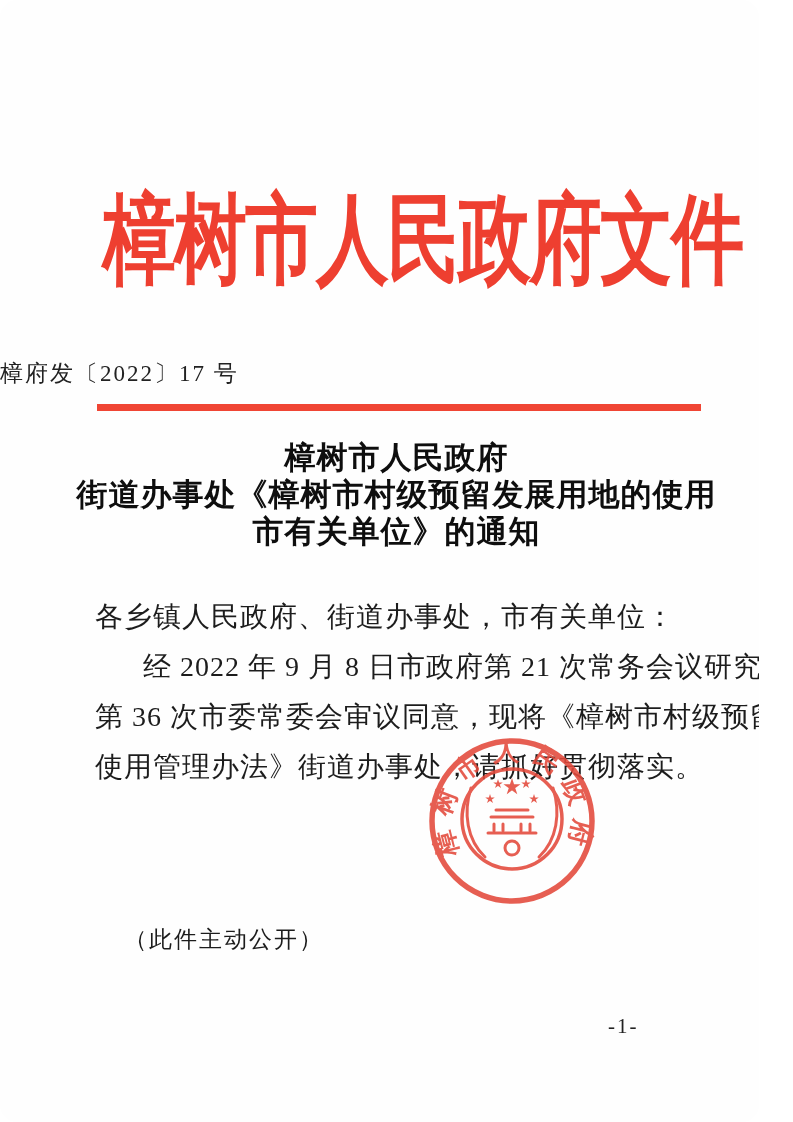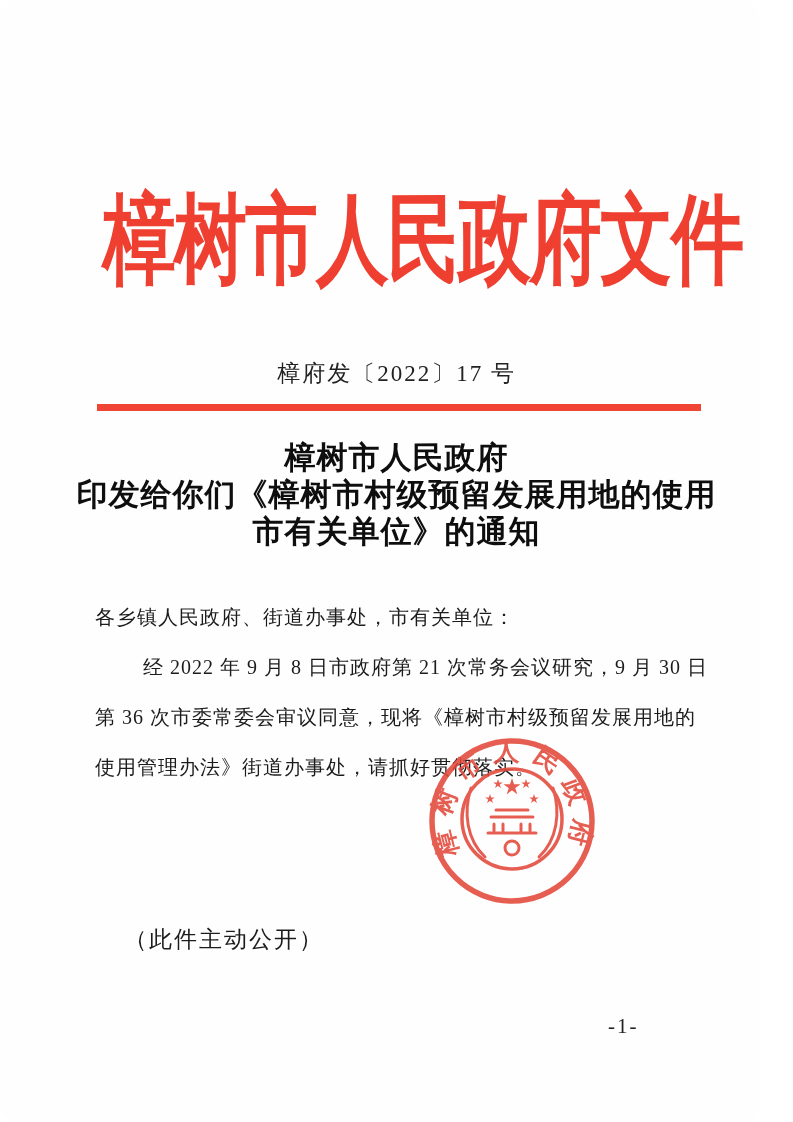--- a/index.html
+++ b/index.html
@@ -29,21 +29,20 @@
     white-space: nowrap;
     transform: scaleX(0.74);
     transform-origin: 50% 50%;
     letter-spacing: -2px;
   }
   .doc-number {
     position: absolute;
     top: 358px;
     left: 0;
     width: 793px;
-    text-align: center;
     font-size: 23px;
     line-height: 32px;
     color: #222222;
     letter-spacing: 2px;
   }
   .red-rule {
     position: absolute;
     top: 404px;
     left: 97px;
     width: 604px;
@@ -60,21 +59,21 @@
     line-height: 37px;
     font-weight: bold;
     color: #0e0e0e;
     letter-spacing: 1px;
   }
   .content {
     position: absolute;
     top: 592px;
     left: 95px;
     width: 610px;
-    font-size: 20px;
+    font-size: 28px;
     color: #1c1c1c;
   }
   .content p {
     margin: 0;
     line-height: 50px;
     letter-spacing: 1px;
     white-space: nowrap;
   }
   .content p.indent {
     text-indent: 48px;
@@ -122,21 +121,21 @@
 <div class="page">
 
   <div class="header-title">樟树市人民政府文件</div>
 
   <div class="doc-number">樟府发〔2022〕17 号</div>
 
   <div class="red-rule"></div>
 
   <div class="notice-title">
     <div>樟树市人民政府</div>
-    <div>印发给你们《樟树市村级预留发展用地的使用</div>
+    <div>街道办事处《樟树市村级预留发展用地的使用</div>
     <div>市有关单位》的通知</div>
   </div>
 
   <div class="content">
     <p>各乡镇人民政府、街道办事处，市有关单位：</p>
     <p class="indent">经 2022 年 9 月 8 日市政府第 21 次常务会议研究，9 月 30 日</p>
     <p>第 36 次市委常委会审议同意，现将《樟树市村级预留发展用地的</p>
     <p>使用管理办法》街道办事处，请抓好贯彻落实。</p>
   </div>
 

